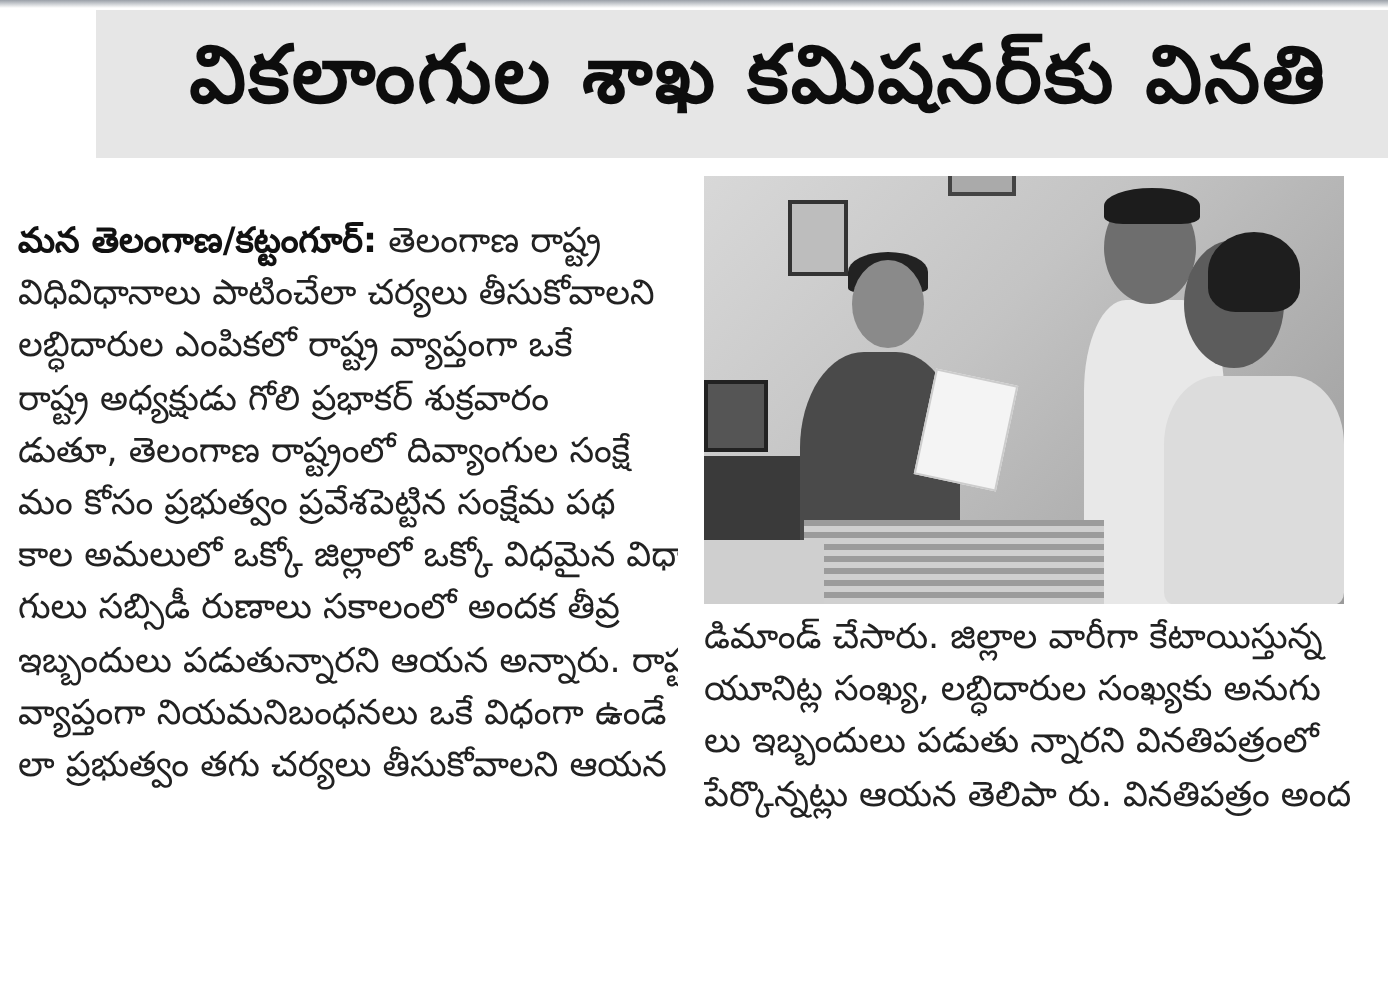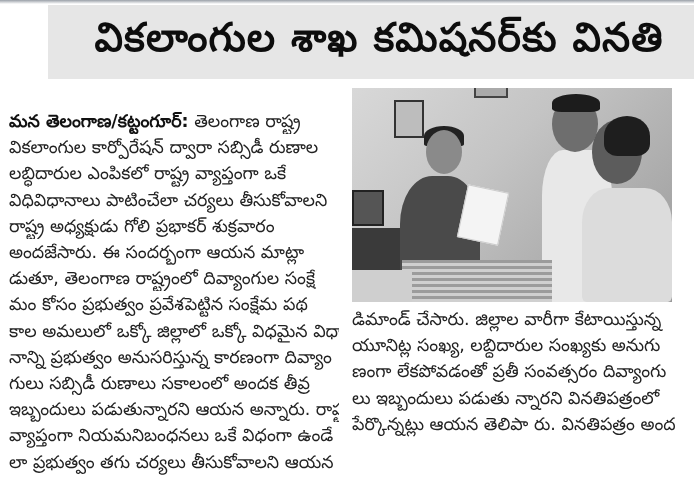--- a/index.html
+++ b/index.html
@@ -66,29 +66,26 @@
 <body>
 
 <div class="top-shade"></div>
 
 <div class="headline-band">
   <h1 class="headline">వికలాంగుల శాఖ కమిషనర్‌కు వినతి</h1>
 </div>
 
 <div class="col col-left">
   <span class="line"><span class="dateline">మన తెలంగాణ/కట్టంగూర్:</span> <span>తెలంగాణ రాష్ట్ర</span></span>
-  <span class="line">వికలాంగుల కార్పోరేషన్ ద్వారా సబ్సిడీ రుణాల</span>
+  <span class="line">విధివిధానాలు పాటించేలా చర్యలు తీసుకోవాలని</span>
   <span class="line">లబ్ధిదారుల ఎంపికలో రాష్ట్ర వ్యాప్తంగా ఒకే</span>
-  <span class="line">విధివిధానాలు పాటించేలా చర్యలు తీసుకోవాలని</span>
   <span class="line">రాష్ట్ర అధ్యక్షుడు గోలి ప్రభాకర్ శుక్రవారం</span>
-  <span class="line">అందజేసారు. ఈ సందర్భంగా ఆయన మాట్లా</span>
   <span class="line">డుతూ, తెలంగాణ రాష్ట్రంలో దివ్యాంగుల సంక్షే</span>
   <span class="line">మం కోసం ప్రభుత్వం ప్రవేశపెట్టిన సంక్షేమ పథ</span>
   <span class="line">కాల అమలులో ఒక్కో జిల్లాలో ఒక్కో విధమైన విధా</span>
-  <span class="line">నాన్ని ప్రభుత్వం అనుసరిస్తున్న కారణంగా దివ్యాం</span>
   <span class="line">గులు సబ్సిడీ రుణాలు సకాలంలో అందక తీవ్ర</span>
   <span class="line">ఇబ్బందులు పడుతున్నారని ఆయన అన్నారు. రాష్ట్ర</span>
   <span class="line">వ్యాప్తంగా నియమనిబంధనలు ఒకే విధంగా ఉండే</span>
   <span class="line">లా ప్రభుత్వం తగు చర్యలు తీసుకోవాలని ఆయన</span>
 </div>
 
 <div class="photo" title="Black-and-white photo: a woman official receiving a petition from two men in an office, with files stacked on the desk">
   <div class="wall-frame"></div>
   <div class="wall-frame2"></div>
   <div class="monitor"></div>
@@ -103,16 +100,15 @@
   <div class="person p3-head"></div>
   <div class="person p3-hair"></div>
   <div class="paper"></div>
   <div class="files"></div>
   <div class="files2"></div>
 </div>
 
 <div class="col col-right">
   <span class="line">డిమాండ్ చేసారు. జిల్లాల వారీగా కేటాయిస్తున్న</span>
   <span class="line">యూనిట్ల సంఖ్య, లబ్ధిదారుల సంఖ్యకు అనుగు</span>
-  <span class="line">ణంగా లేకపోవడంతో ప్రతీ సంవత్సరం దివ్యాంగు</span>
   <span class="line">లు ఇబ్బందులు పడుతు న్నారని వినతిపత్రంలో</span>
   <span class="line">పేర్కొన్నట్లు ఆయన తెలిపా రు. వినతిపత్రం అంద</span>
 </div>
 
 </body></html>

